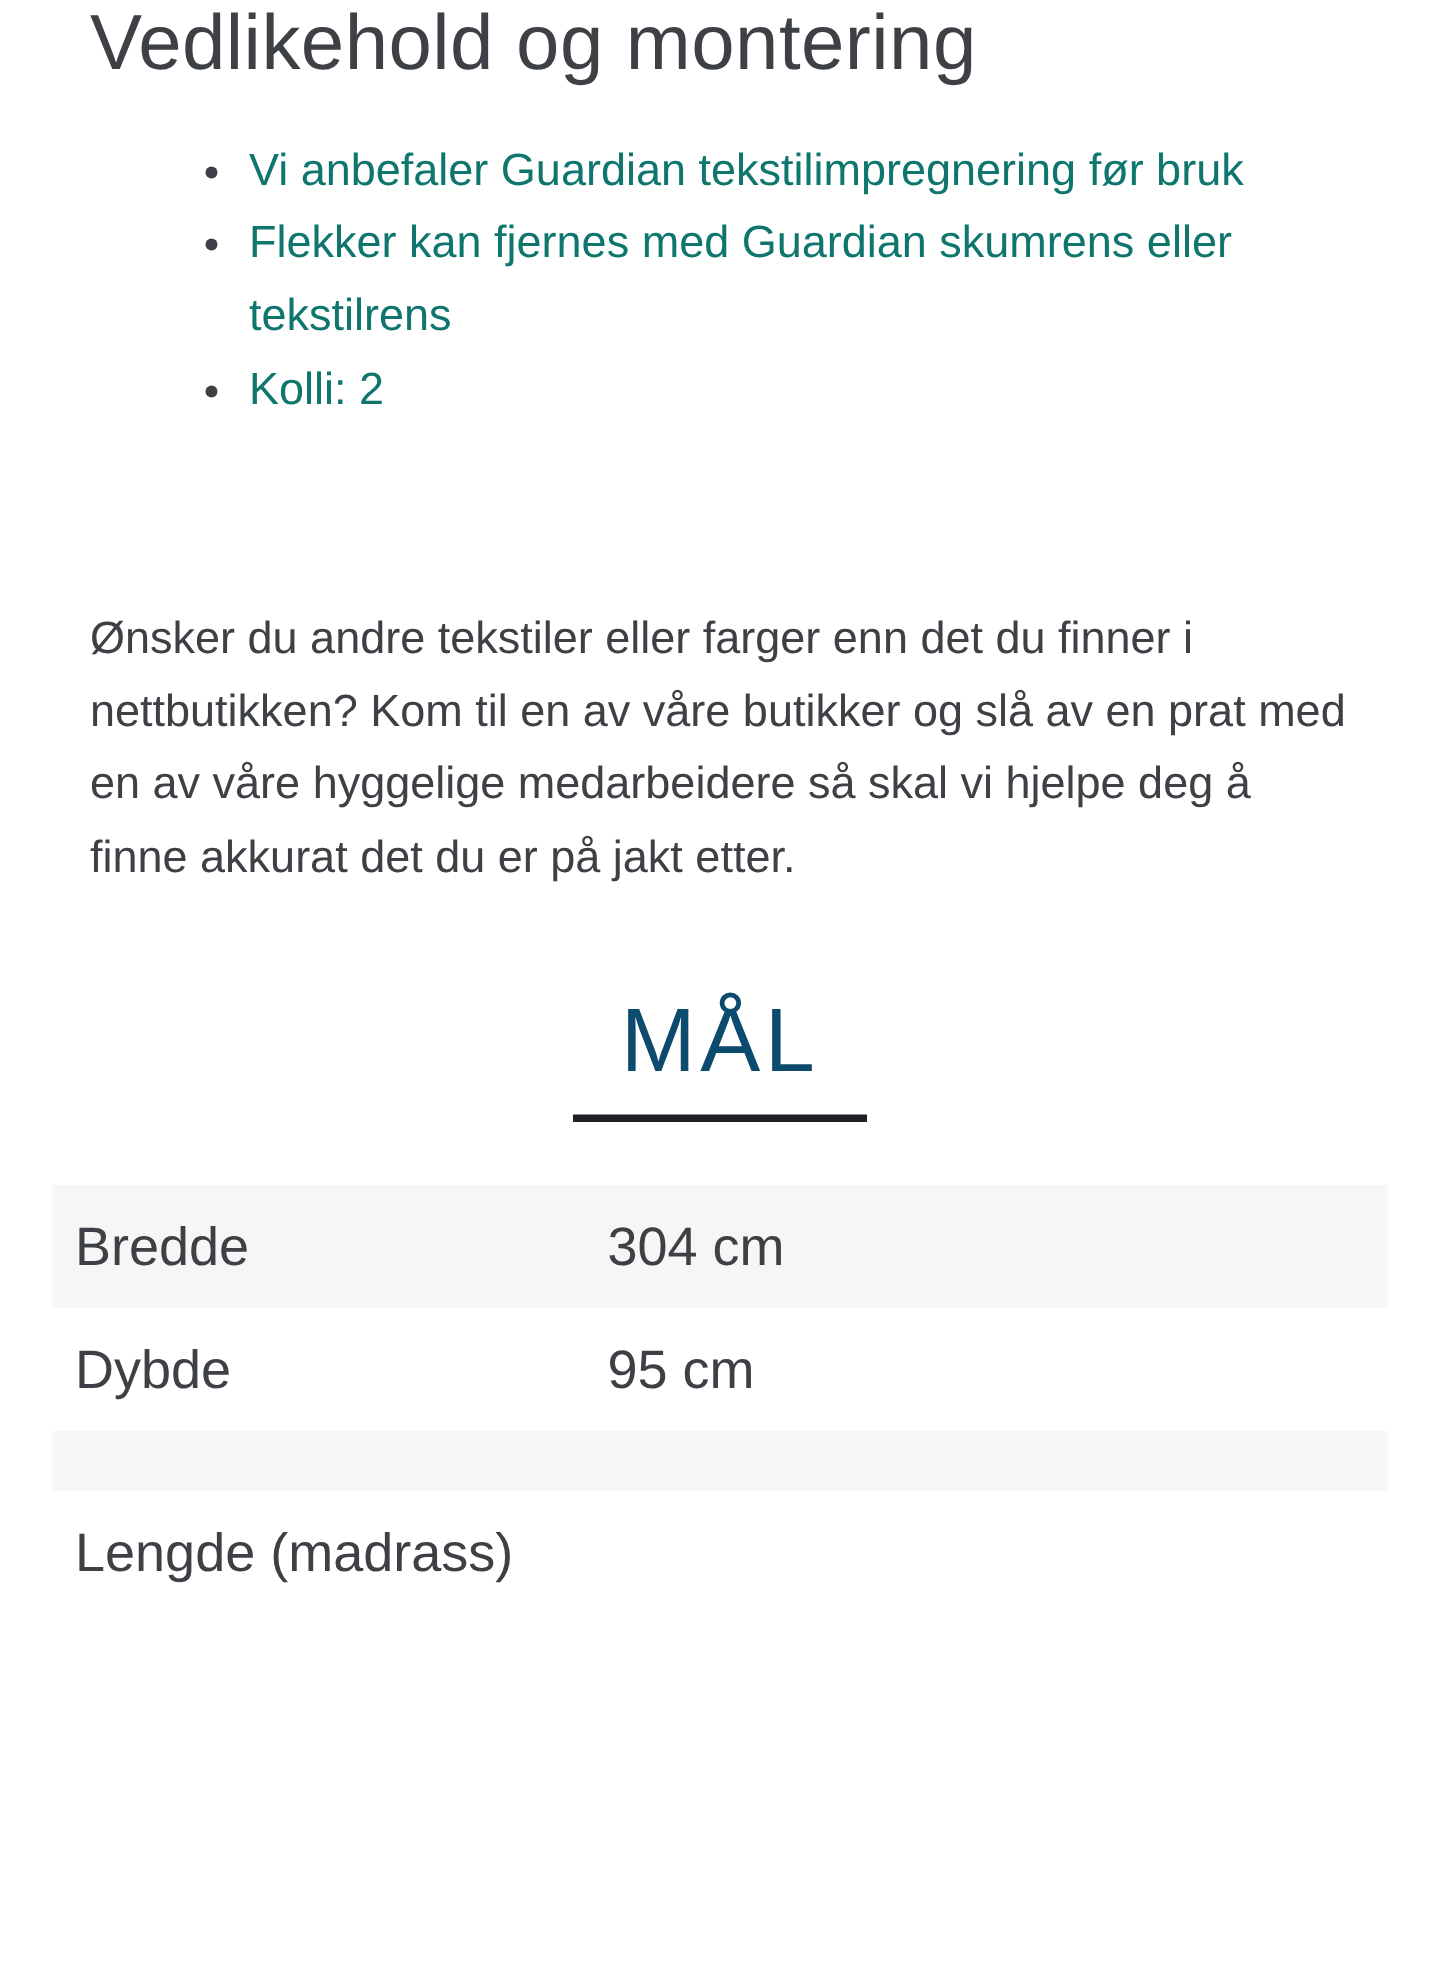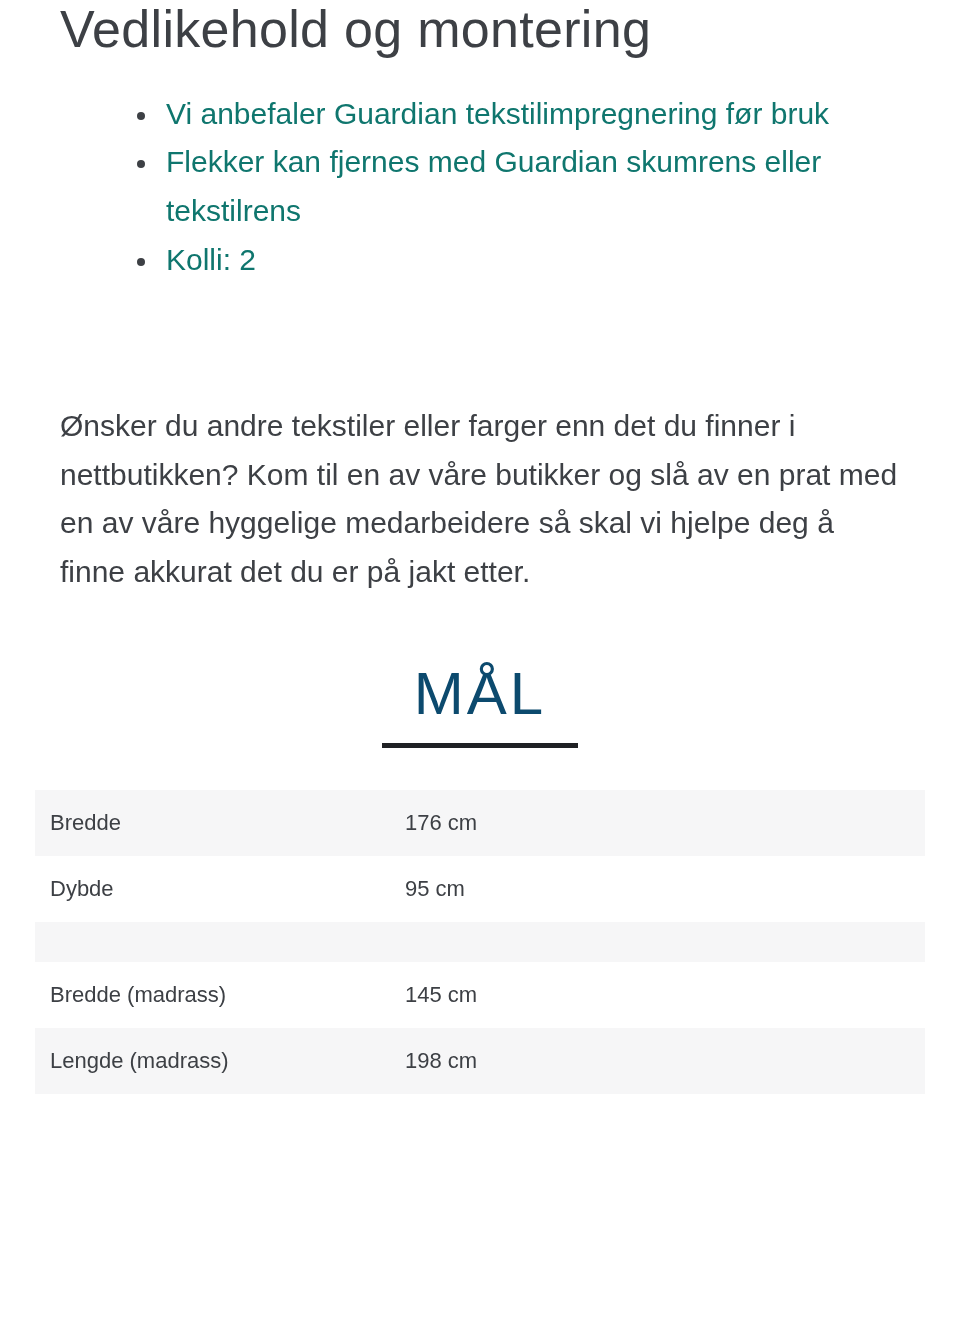--- a/index.html
+++ b/index.html
@@ -63,21 +63,21 @@
     background: #1f2124;
     margin: 16px auto 0 auto;
   }
   .spec-table {
     margin: 42px 35px 0 35px;
   }
   .spec-row {
     display: flex;
     align-items: center;
     padding: 20px 10px 20px 15px;
-    font-size: 22px;
+    font-size: 36px;
     color: #3d4045;
   }
   .spec-row:nth-child(odd) {
     background: #f6f6f7;
   }
   .spec-label {
     width: 355px;
     flex-shrink: 0;
   }
   .spec-value {
@@ -103,34 +103,29 @@
     <h2 class="measurements-title">MÅL</h2>
     <div class="measurements-underline"></div>
   </div>
 
 </div>
 
 <div class="spec-table">
 
   <div class="spec-row">
     <div class="spec-label">Bredde</div>
-    <div class="spec-value">176 cm</div>
+    <div class="spec-value">304 cm</div>
   </div>
 
   <div class="spec-row">
     <div class="spec-label">Dybde</div>
     <div class="spec-value">95 cm</div>
   </div>
 
   <div class="spec-row">
   </div>
 
-  <div class="spec-row">
-    <div class="spec-label">Bredde (madrass)</div>
-    <div class="spec-value">145 cm</div>
-  </div>
 
   <div class="spec-row">
     <div class="spec-label">Lengde (madrass)</div>
-    <div class="spec-value">198 cm</div>
   </div>
 
 </div>
 
 </body></html>

